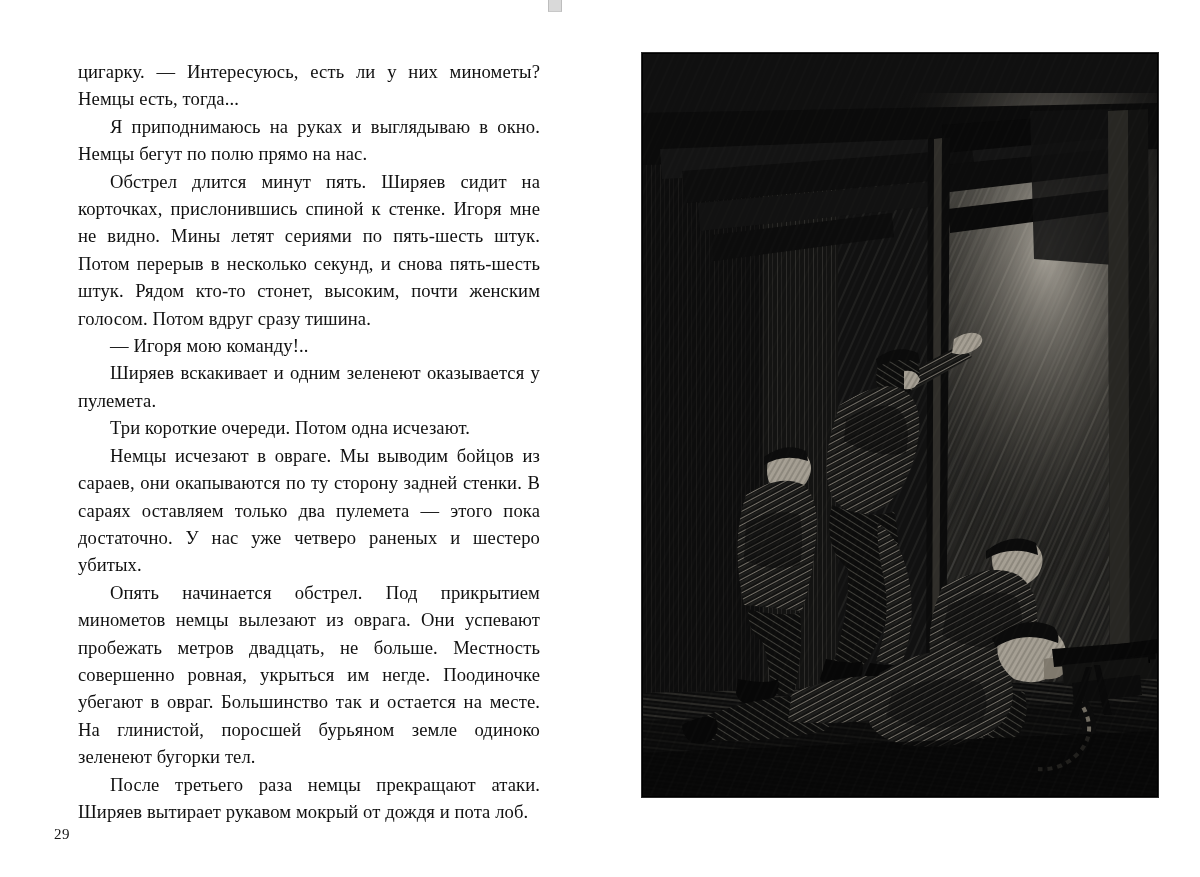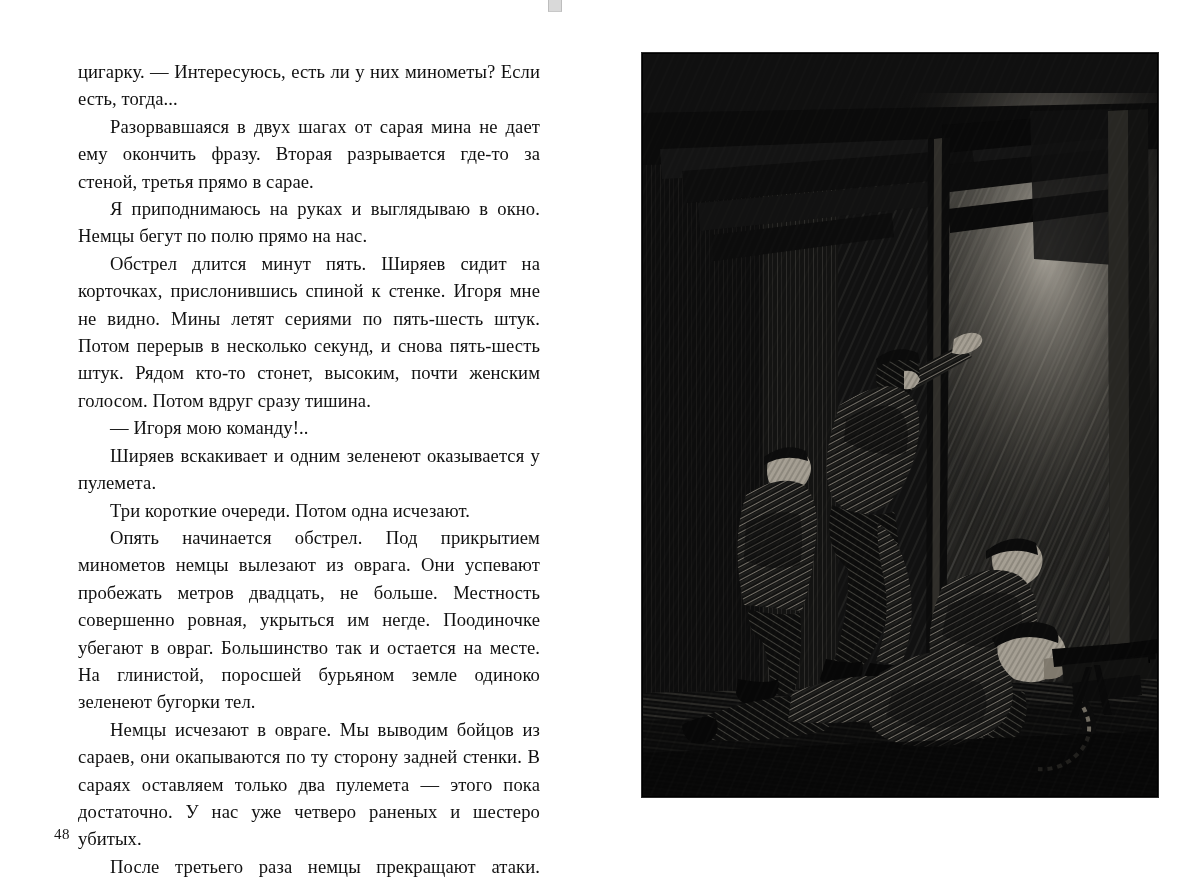--- a/index.html
+++ b/index.html
@@ -115,34 +115,33 @@
 </head>
 <body>
 
 <div class="spread">
 
   <div class="fold-mark"></div>
 
   <div class="page-left">
 
     <div class="text-column">
-      <p class="no-indent">цигарку. — Интересуюсь, есть ли у них минометы? Если есть, тогда...</p>
-      <p>Разорвавшаяся в двух шагах от сарая мина не дает ему окончить фразу. Вторая разрывается где-то за стеной, третья прямо в сарае.</p>
+      <p class="no-indent">цигарку. — Интересуюсь, есть ли у них минометы? Немцы есть, тогда...</p>
       <p>Я приподнимаюсь на руках и выглядываю в окно. Немцы бегут по полю прямо на нас.</p>
       <p>Обстрел длится минут пять. Ширяев сидит на корточках, прислонившись спиной к стенке. Игоря мне не видно. Мины летят сериями по пять-шесть штук. Потом перерыв в несколько секунд, и снова пять-шесть штук. Рядом кто-то стонет, высоким, почти женским голосом. Потом вдруг сразу тишина.</p>
       <p class="dialog">— Игоря мою команду!..</p>
       <p>Ширяев вскакивает и одним зеленеют оказывается у пулемета.</p>
       <p>Три короткие очереди. Потом одна исчезают.</p>
+      <p>Немцы исчезают в овраге. Мы выводим бойцов из сараев, они окапываются по ту сторону задней стенки. В сараях оставляем только два пулемета — этого пока достаточно. У нас уже четверо раненых и шестеро убитых.</p>
       <p>Опять начинается обстрел. Под прикрытием минометов немцы вылезают из оврага. Они успевают пробежать метров двадцать, не больше. Местность совершенно ровная, укрыться им негде. Поодиночке убегают в овраг. Большинство так и остается на месте. На глинистой, поросшей бурьяном земле одиноко зеленеют бугорки тел.</p>
-      <p>Немцы исчезают в овраге. Мы выводим бойцов из сараев, они окапываются по ту сторону задней стенки. В сараях оставляем только два пулемета — этого пока достаточно. У нас уже четверо раненых и шестеро убитых.</p>
       <p>После третьего раза немцы прекращают атаки. Ширяев вытирает рукавом мокрый от дождя и пота лоб.</p>
 
     </div>
 
-    <div class="folio">48</div>
+    <div class="folio">29</div>
   </div>
 
   <div class="page-right">
     <div class="plate">
       <span class="sr-only">Чёрно-белая ксилография: бойцы у пулемёта в разрушенном сарае под дождём</span>
 
       <svg viewBox="0 0 516 744" preserveAspectRatio="none" aria-hidden="true">
         <defs>
 
           <pattern id="rain" width="14" height="14" patternUnits="userSpaceOnUse" patternTransform="rotate(24)">

